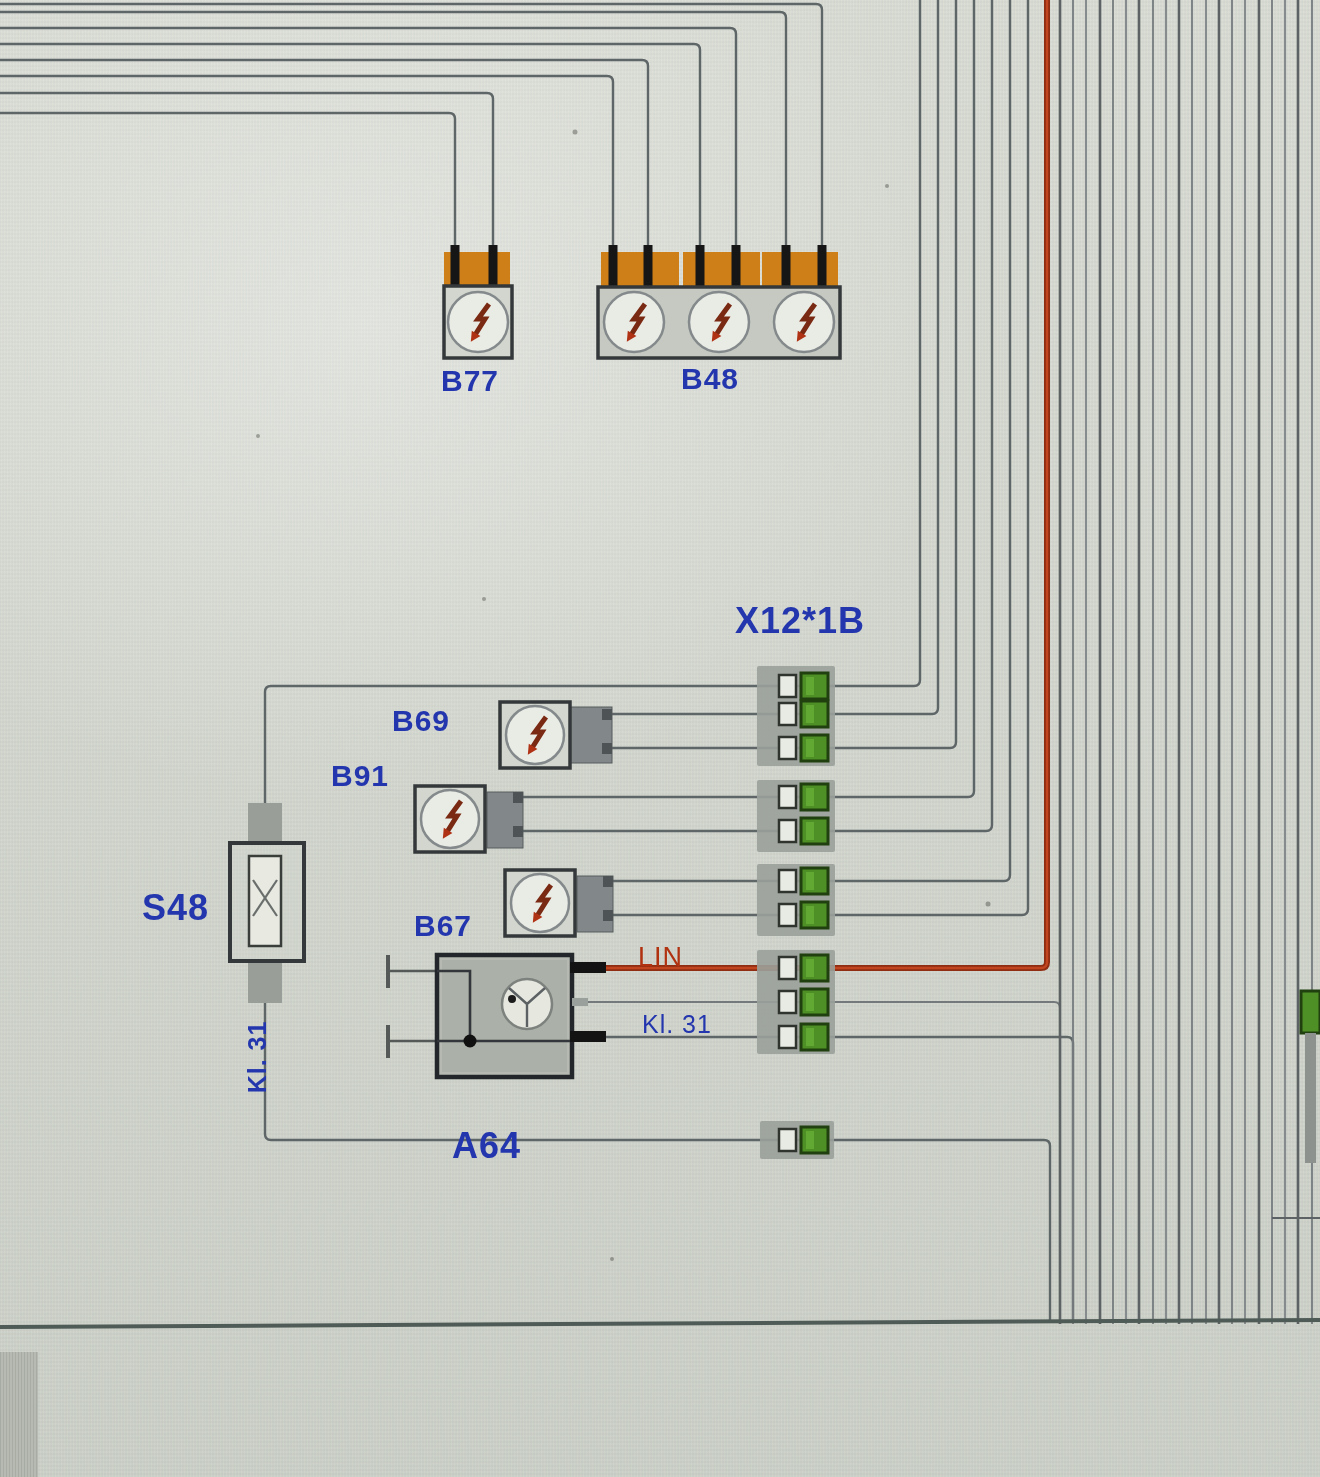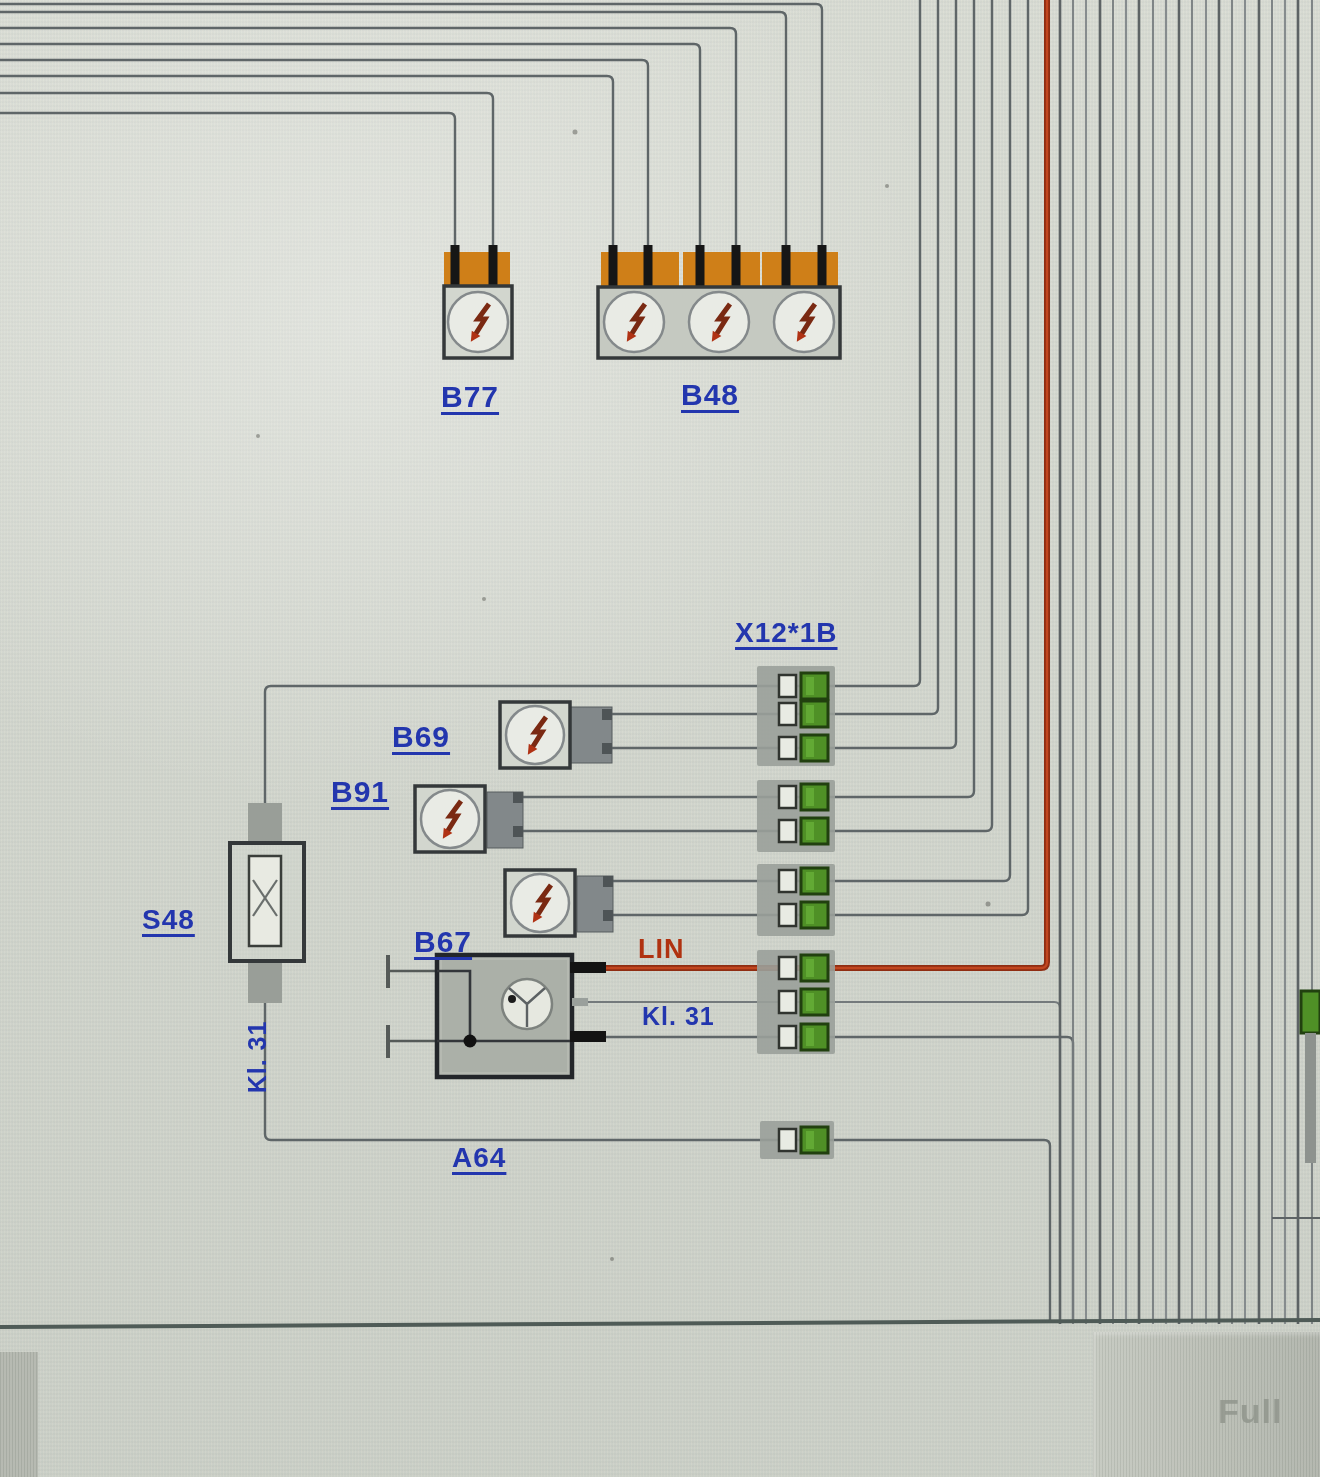--- a/index.html
+++ b/index.html
@@ -9,25 +9,25 @@
     background-color:#d6d9d0;
     background-image:
       radial-gradient(ellipse 950px 750px at 28% 22%, rgba(255,255,255,0.30), rgba(255,255,255,0) 65%),
       linear-gradient(180deg, rgba(250,250,245,0.10) 0%, rgba(140,150,142,0.12) 100%),
       repeating-linear-gradient(90deg, rgba(130,150,160,0.17) 0px, rgba(242,240,226,0.15) 1px, rgba(200,206,196,0.06) 2px, rgba(160,175,182,0.13) 3px),
       repeating-linear-gradient(0deg, rgba(255,255,255,0.03) 0 2px, rgba(100,110,105,0.04) 2px 4px);
   }
   svg.wiring{position:absolute;left:0;top:0;}
   .clabel{
     position:absolute;font-weight:bold;font-size:30px;color:#2336ae;
-    text-decoration:underline;text-decoration-thickness:3px;text-underline-offset:5px;
-    letter-spacing:1px;line-height:1;cursor:pointer;margin-top:16px;
-  }
-  .clabel.big{font-size:28px;}
-  .wlabel{position:absolute;font-weight:bold;line-height:1;letter-spacing:1px;}
+    text-decoration-thickness:3px;text-underline-offset:5px;
+    letter-spacing:1px;line-height:1;cursor:pointer;
+  }
+  .clabel.big{font-size:36px;}
+  .wlabel{position:absolute;font-weight:normal;line-height:1;letter-spacing:1px;margin-top:8px;}
   .lin{color:#b03210;font-size:27px;}
   .kl31{color:#2336ae;font-size:25px;}
   .kl31-left{
     position:absolute;left:206px;top:1044px;width:100px;height:26px;text-align:center;
     transform:rotate(-90deg);color:#2336ae;font-weight:bold;font-size:25px;letter-spacing:1px;
   }
   .panel-br{
     position:absolute;left:1093px;top:1332px;width:227px;height:145px;
     background-color:#bdc1b7;
     background-image:
@@ -259,17 +259,14 @@
   <div class="clabel" style="left:331px;top:761px;">B91</div>
   <div class="clabel" style="left:414px;top:911px;">B67</div>
   <div class="clabel big" style="left:142px;top:890px;">S48</div>
   <div class="clabel big" style="left:452px;top:1128px;">A64</div>
 
   <div class="wlabel lin" style="left:638px;top:936px;">LIN</div>
   <div class="wlabel kl31" style="left:642px;top:1004px;">Kl. 31</div>
   <div class="kl31-left">Kl. 31</div>
 
   <div class="panel-bl"></div>
-  <div class="panel-br">
-    <div class="full-label">Full</div>
-  </div>
 
 </div>
 
 </body></html>

